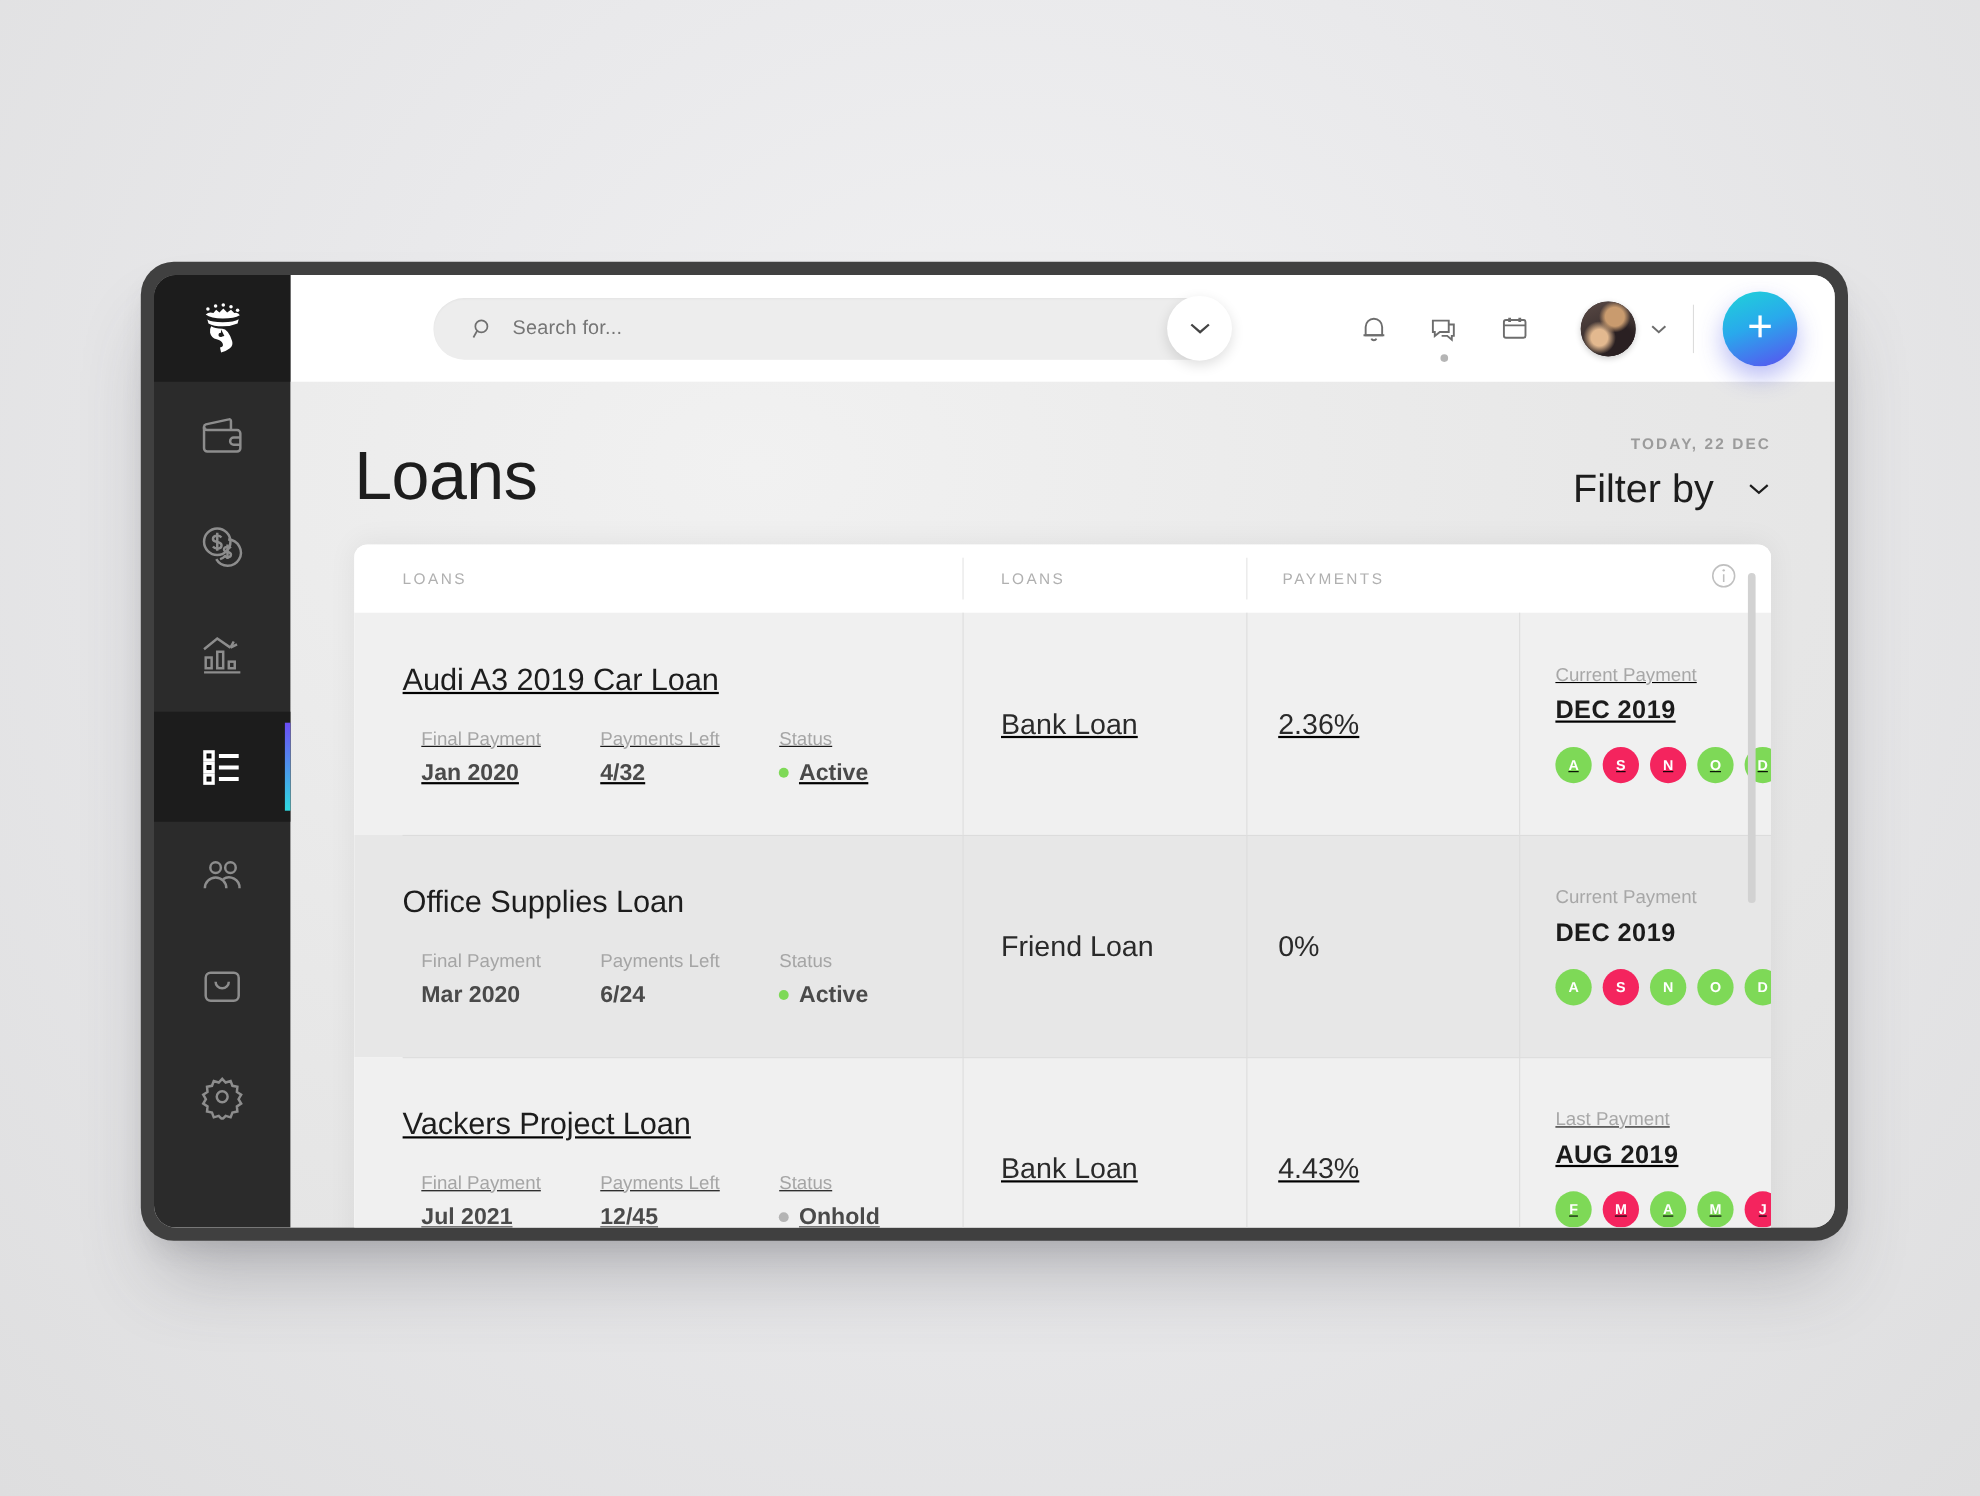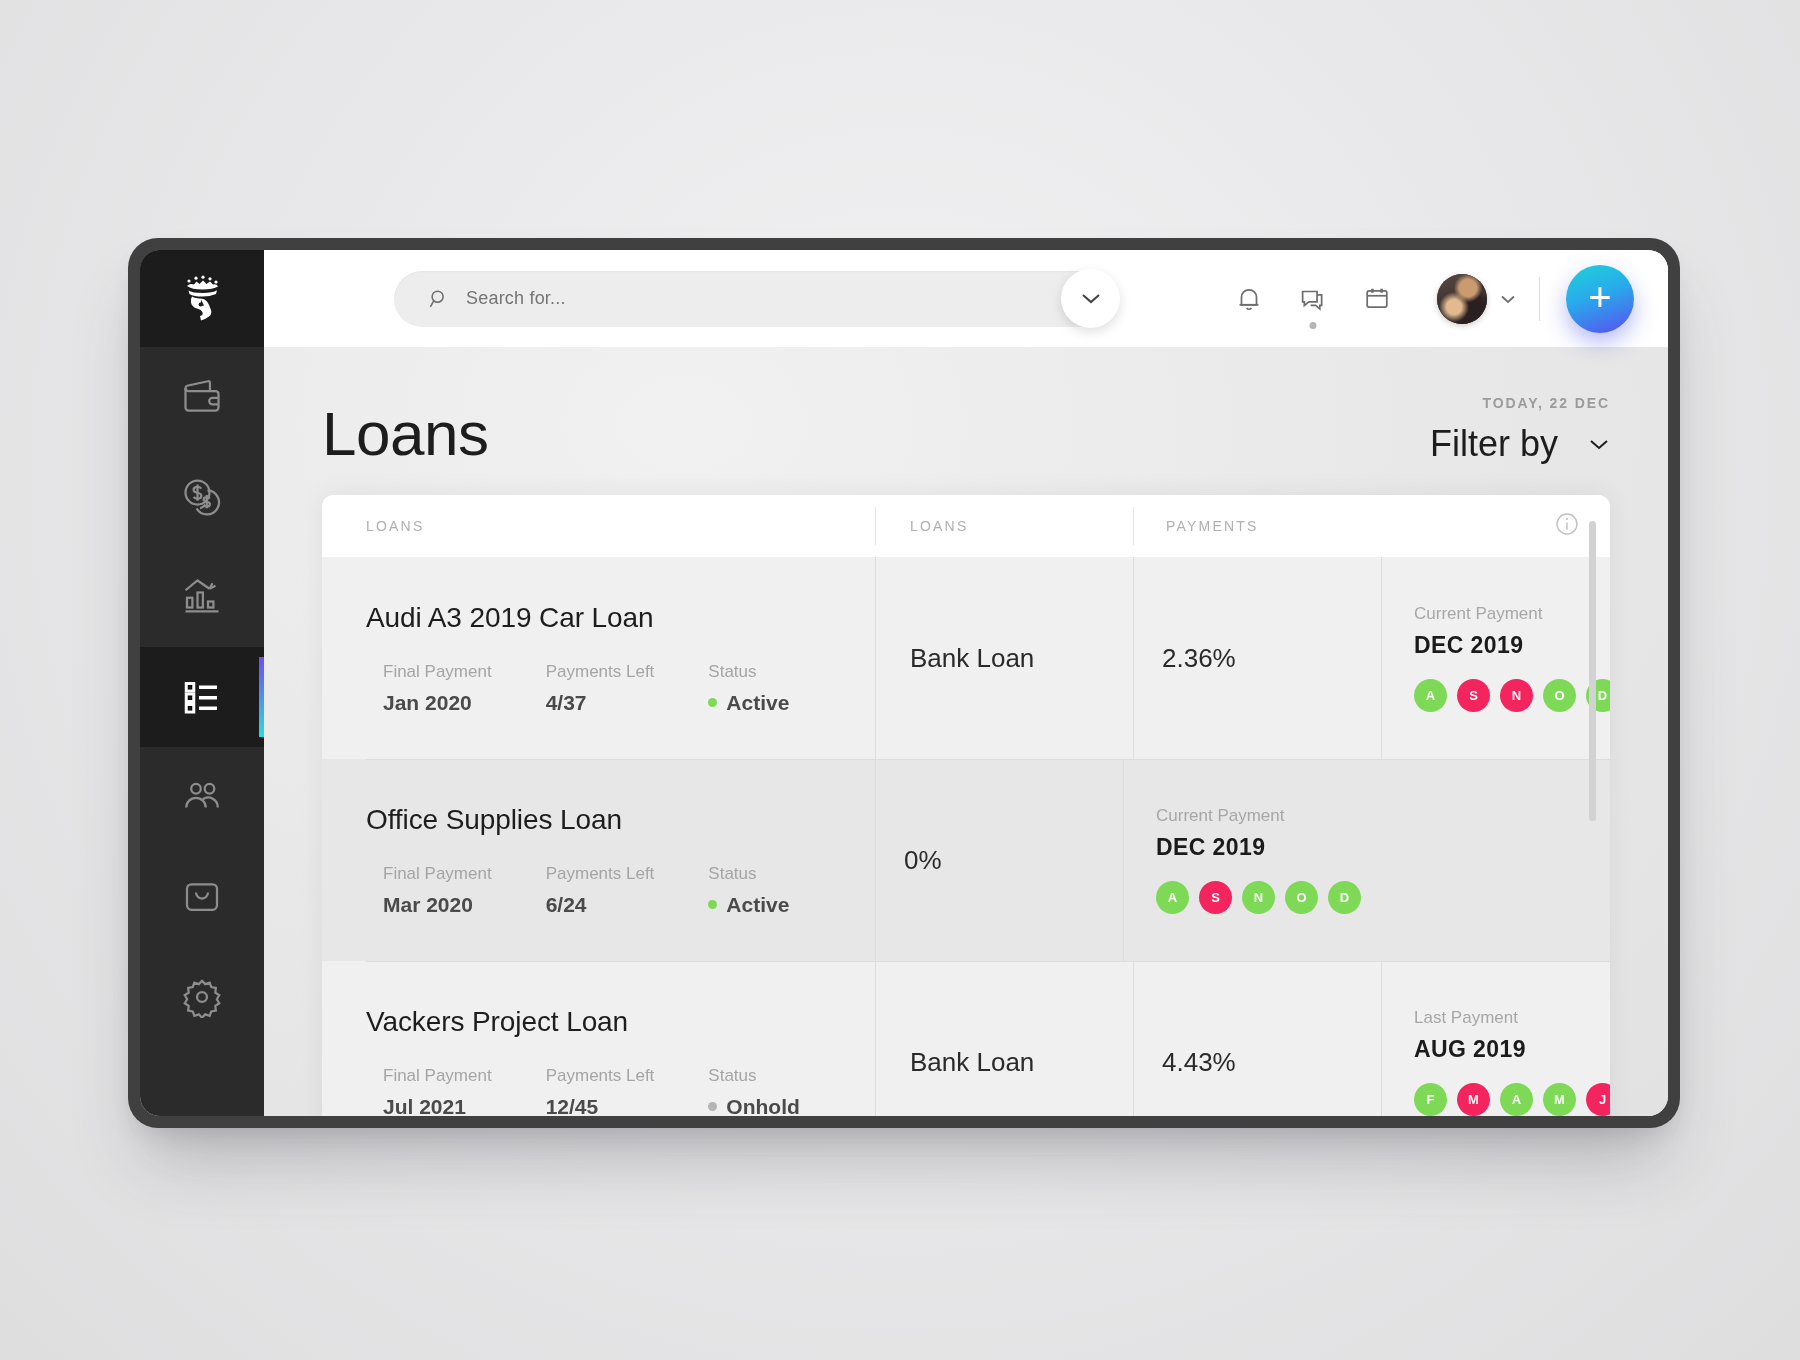--- a/index.html
+++ b/index.html
@@ -207,21 +207,21 @@
   .col-pay     { flex: 1;         padding-left: 32px; }
   #info-icon { position: absolute; right: 30px; top: 50%; transform: translateY(-50%); cursor: pointer; }
 
   #tbody { position: relative; }
   .row {
     display: flex; align-items: stretch;
     height: 202px;
     padding-left: 44px;
     position: relative;
   }
-  .row.shade-a { background: #f0f0f0; }
+  .row.shade-a { background: #f0f0f0; text-decoration: underline; }
   .row.shade-b { background: #e7e7e7; }
   .row + .row::before {
     content:""; position:absolute; left:44px; right:0; top:0; height:1px; background:#dcdcdc;
   }
   .cell { display: flex; flex-direction: column; justify-content: center; position: relative; }
   .cell + .cell::before {
     content:""; position:absolute; left:-1px; top:0; bottom:0; width:1px; background:#dddddd;
   }
   .loan-name {
     font-size: 28px; color: #1d1d1d; font-weight: 400; margin-bottom: 28px;
@@ -437,21 +437,21 @@
               <div class="row shade-a">
     <div class="cell col-loans">
       <div class="loan-name">Audi A3 2019 Car Loan</div>
       <div class="meta-row">
         <div class="meta">
           <div class="meta-label">Final Payment</div>
           <div class="meta-value">Jan 2020</div>
         </div>
         <div class="meta">
           <div class="meta-label">Payments Left</div>
-          <div class="meta-value">4/37</div>
+          <div class="meta-value">4/32</div>
         </div>
         <div class="meta">
           <div class="meta-label">Status</div>
           <div class="meta-value"><span class="status-dot" style="background:#7ed957"></span>Active</div>
         </div>
       </div>
     </div>
     <div class="cell col-type">
       <div class="type-text">Bank Loan</div>
     </div>
@@ -481,20 +481,23 @@
         <div class="meta">
           <div class="meta-label">Payments Left</div>
           <div class="meta-value">6/24</div>
         </div>
         <div class="meta">
           <div class="meta-label">Status</div>
           <div class="meta-value"><span class="status-dot" style="background:#7ed957"></span>Active</div>
         </div>
       </div>
     </div>
+    <div class="cell col-type">
+      <div class="type-text">Friend Loan</div>
+    </div>
     <div class="cell col-profit">
       <div class="profit-text">0%</div>
     </div>
     <div class="cell col-pay">
       <div class="pay-label">Current Payment</div>
       <div class="pay-month">DEC 2019</div>
       <div class="badges">
                     <div class="badge b-green">A</div>
                     <div class="badge b-pink">S</div>
                     <div class="badge b-green">N</div>

